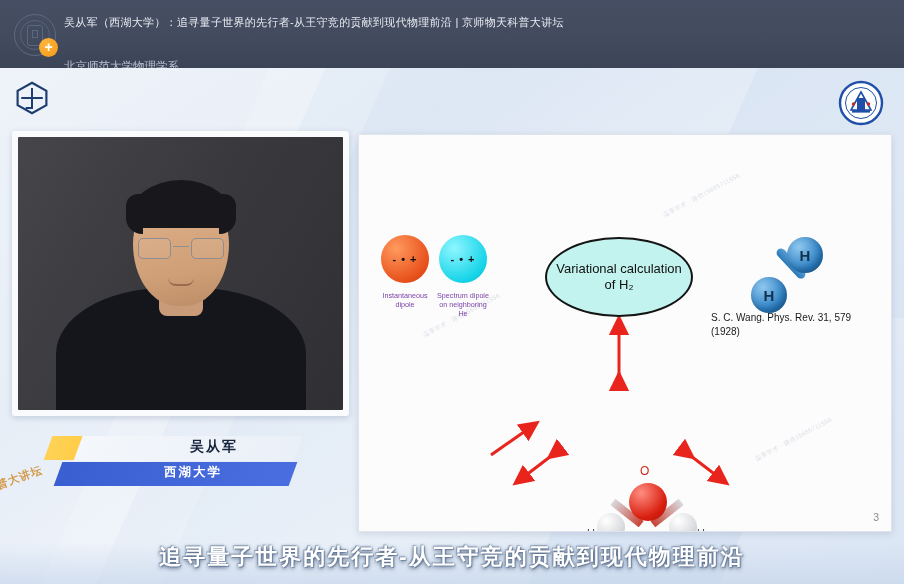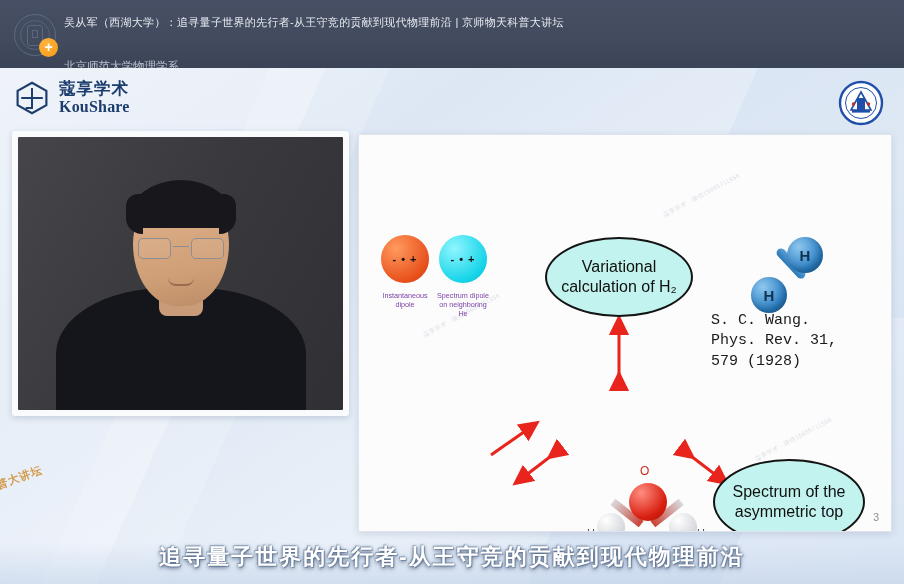--- a/index.html
+++ b/index.html
@@ -225,37 +225,37 @@
   }
   .wm {
     position: absolute; font-size: 6px; color: #dadee6;
     transform: rotate(-28deg); white-space: nowrap; pointer-events: none;
     letter-spacing: .4px;
   }
 
   .node {
     position: absolute; border: 2.2px solid #141414; border-radius: 50%;
     display: flex; align-items: center; justify-content: center; text-align: center;
-    font-size: 16px; color: #101010; line-height: 1.22; padding: 4px 8px;
+    font-size: 13px; color: #101010; line-height: 1.22; padding: 4px 8px;
   }
   .node.cyan { background: #c2f3ee; }
   .node.gold {
     background: #f2bf10; font-weight: 700; color: #1b1b8e; font-size: 14px;
     flex-direction: column;
   }
   .n-top { left: 186px; top: 102px; width: 148px; height: 80px; }
   .n-center { left: 182px; top: 252px; width: 158px; height: 76px; }
   .n-bl { left: 26px; top: 324px; width: 152px; height: 86px; }
   .n-br { left: 354px; top: 324px; width: 152px; height: 86px; }
 
   .gold-l1 { letter-spacing: .2px; }
   .gold-l2 { font-size: 13px; letter-spacing: .5px; margin-top: 1px; }
 
   .cite {
-    position: absolute; font-size: 15px; color: #1a1a1a; line-height: 1.35; font-family: Liberation Mono, monospace;
+    position: absolute; font-size: 10px; color: #1a1a1a; line-height: 1.35;
   }
   .cite-1927 { left: 8px; top: 264px; width: 140px; }
   .cite-1928 { left: 352px; top: 176px; width: 150px; }
 
   .slide-no {
     position: absolute; right: 12px; bottom: 8px;
     font-size: 10.5px; color: #8d8d8d;
   }
 
   
@@ -366,24 +366,20 @@
     <div class="deco deco-c"></div>
     <div class="deco deco-d"></div>
 
     <div class="brand">
       <svg class="brand-mark" viewBox="0 0 40 40">
         <polygon points="20,3 36,12 36,28 20,37 4,28 4,12" fill="none" stroke="#1d3d6e" stroke-width="2.4"></polygon>
         <line x1="8" y1="20" x2="32" y2="20" stroke="#1d3d6e" stroke-width="2.2"></line>
         <line x1="20" y1="9" x2="20" y2="31" stroke="#1d3d6e" stroke-width="2.2"></line>
         <polyline points="13,31 20,31 20,24" fill="none" stroke="#1d3d6e" stroke-width="2.2"></polyline>
       </svg>
-      <div class="brand-txt">
-        <div class="brand-cn">蔻享学术</div>
-        <div class="brand-en">KouShare</div>
-      </div>
     </div>
 
     <svg class="bnu-seal" viewBox="0 0 46 46">
       <circle cx="23" cy="23" r="22" fill="#ffffff"></circle>
       <circle cx="23" cy="23" r="21" fill="none" stroke="#1f4fa8" stroke-width="2.4"></circle>
       <circle cx="23" cy="23" r="15.5" fill="none" stroke="#1f4fa8" stroke-width="1"></circle>
       <path d="M13 30 L23 12 L33 30 Z" fill="none" stroke="#1f4fa8" stroke-width="1.6"></path>
       <rect x="19" y="18" width="8" height="13" fill="#1f4fa8"></rect>
       <rect x="14" y="30" width="18" height="2.6" fill="#1f4fa8"></rect>
       <circle cx="15.5" cy="24" r="1.7" fill="#cf2a18"></circle>
@@ -400,20 +396,27 @@
         <div class="p-head"></div>
         <div class="p-hair"></div>
         <div class="p-glasses">
             <span></span>
             <span></span>
           </div>
         <div class="p-mouth"></div>
       </div>
     </div>
 
+    <div class="nameplate">
+      <div class="np-yellow"></div>
+      <div class="np-white"></div>
+      <div class="np-blue"></div>
+      <div class="np-name">吴从军</div>
+      <div class="np-org">西湖大学</div>
+    </div>
 
     <div class="stage-wm">科普大讲坛</div>
 
     <div class="card">
 
       <div class="wm" style="left:60px;top:176px;">蔻享学术 · 微信15655711556</div>
       <div class="wm" style="left:300px;top:56px;">蔻享学术 · 微信15655711556</div>
       <div class="wm" style="left:392px;top:300px;">蔻享学术 · 微信15655711556</div>
 
       <svg class="arrows" viewBox="0 0 534 398">
@@ -441,21 +444,20 @@
 
       <div class="h2mol">
         <div class="hbond"></div>
         <div class="hatom a1">H</div>
         <div class="hatom a2">H</div>
       </div>
 
       <div class="node cyan n-top">Variational calculation of H₂</div>
 
 
-      <div class="node cyan n-br">Spectrum of the asymmetric top</div>
 
       <div class="h2o">
         <div class="lbl-o">O</div>
         <div class="ob bl"></div>
         <div class="ob br"></div>
         <div class="o-atom"></div>
         <div class="h-atom hl"></div>
         <div class="h-atom hr"></div>
         <div class="lbl-h lhl">H</div>
         <div class="lbl-h lhr">H</div>

